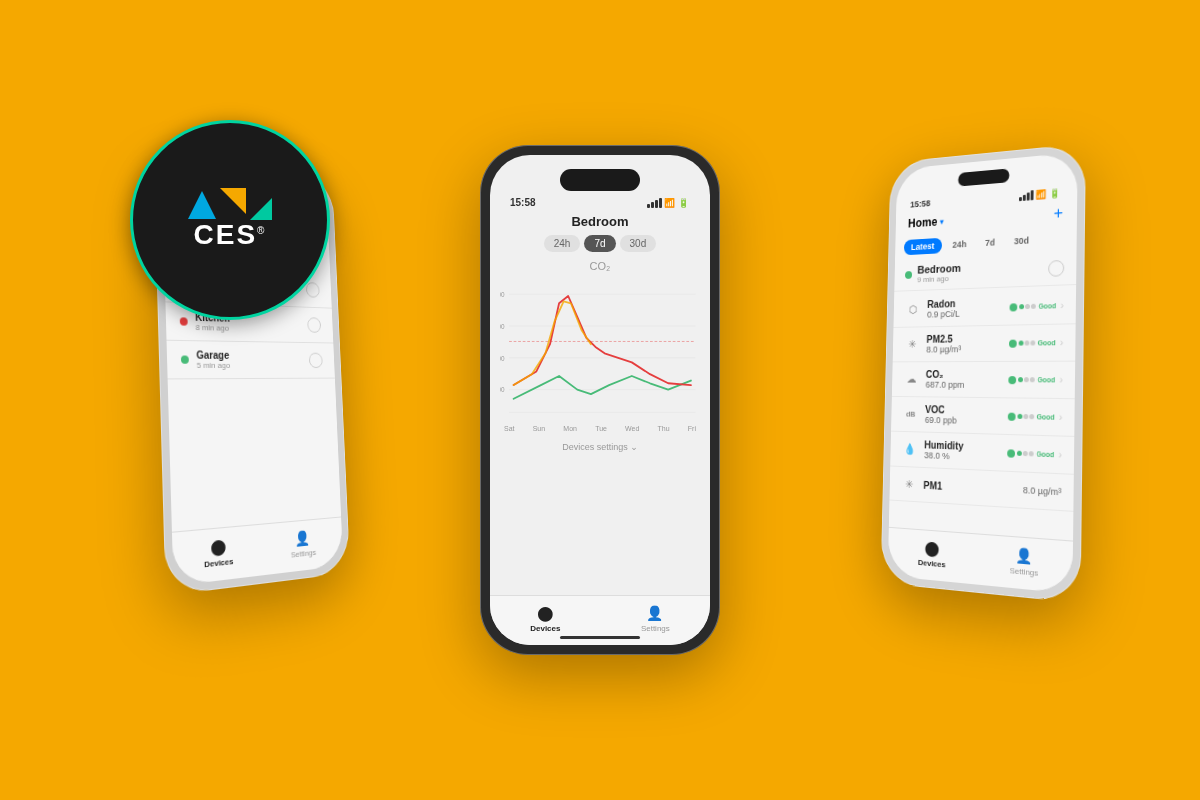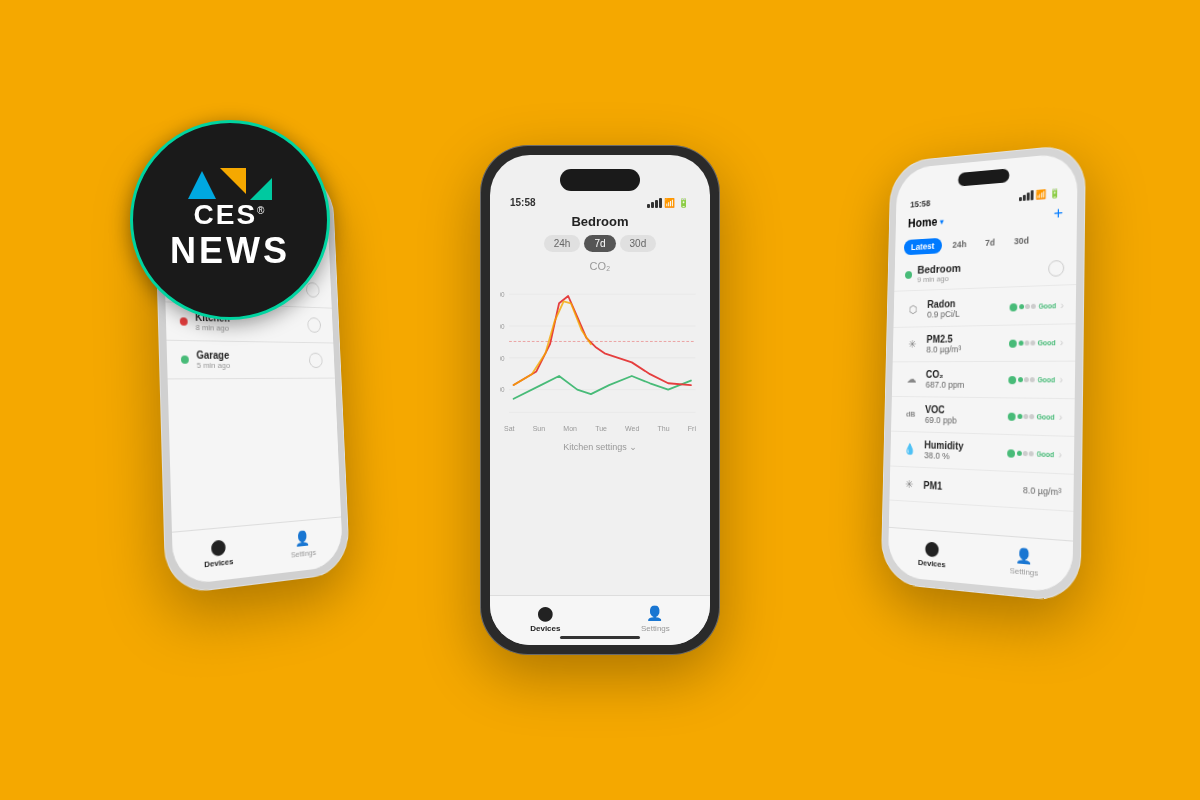--- a/index.html
+++ b/index.html
@@ -639,21 +639,20 @@
 
   <div class="ces-badge">
     <div class="ces-logo">
       <div class="ces-shape-blue"></div>
       <div class="ces-shape-yellow"></div>
       <div class="ces-shape-teal"></div>
     </div>
     <div class="ces-text">
       CES<span class="ces-reg">®</span>
     </div>
-    <div class="news-text">NEWS</div>
   </div>
 
   <div class="phone phone-left">
     <div class="phone-screen">
       <div class="dynamic-island"></div>
 
       <div class="status-bar">
         <span>15:58</span>
         <div class="status-icons">
           <div class="signal-bars">
@@ -785,21 +784,21 @@
           <span>Mon</span>
           <span>Tue</span>
           <span>Wed</span>
           <span>Thu</span>
           <span>Fri</span>
         </div>
       </div>
 
 
       <div class="adv-settings">
-        <span>Kitchen settings</span>
+        <span>Devices settings</span>
         <span> ⌄</span>
       </div>
 
       <div class="bottom-nav">
         <div class="nav-item active">
           <div class="nav-icon">⬤</div>
           <span>Devices</span>
         </div>
         <div class="nav-item inactive">
           <div class="nav-icon">👤</div>

